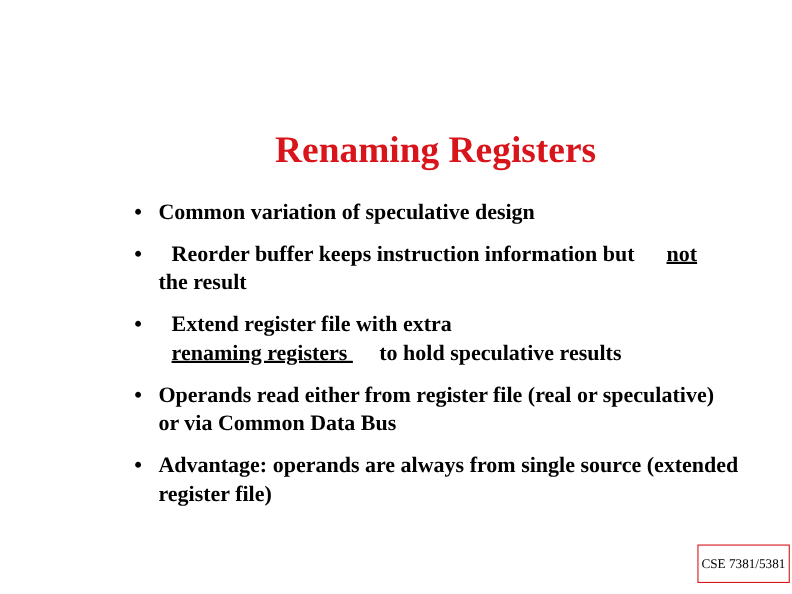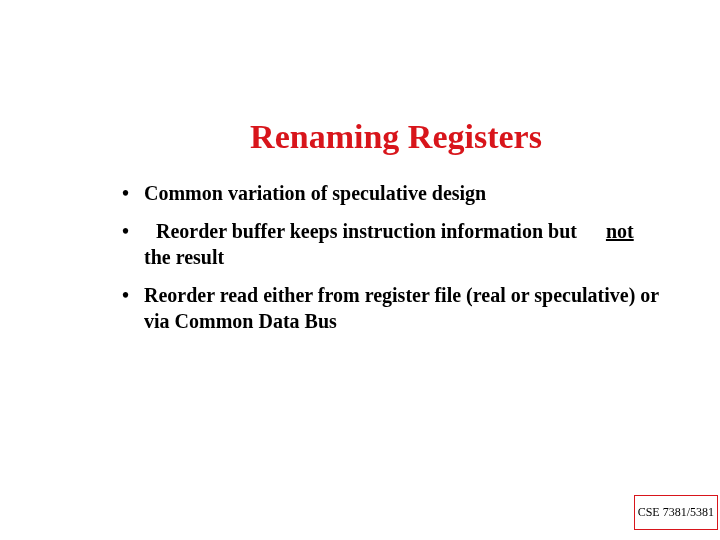--- a/index.html
+++ b/index.html
@@ -13,16 +13,18 @@
   .footer { position: absolute; right: 26px; bottom: 34px; font-size: 12px; font-weight: normal; color: #000; border: 1px solid #d8151b; padding: 9px 3px; }
 </style>
 </head>
 <body>
 
 <div class="slide">
   <h1 class="title">Renaming Registers</h1>
   <ul class="bullets">
     <li>Common variation of speculative design</li>
     <li><span>Reorder buffer keeps instruction information but </span><span class="underline">not</span><span> the result</span></li>
-    <li>Reorder read either from register file (real or speculative) or via Common Data Bus</li>
+    <li><span>Extend register file with extra </span><br><span class="underline">renaming registers </span><span>to hold speculative results</span></li>
+    <li>Operands read either from register file (real or speculative) or via Common Data Bus</li>
+    <li>Advantage: operands are always from single source (extended register file)</li>
   </ul>
   <div class="footer">CSE 7381/5381</div>
 </div>
 
 </body></html>

